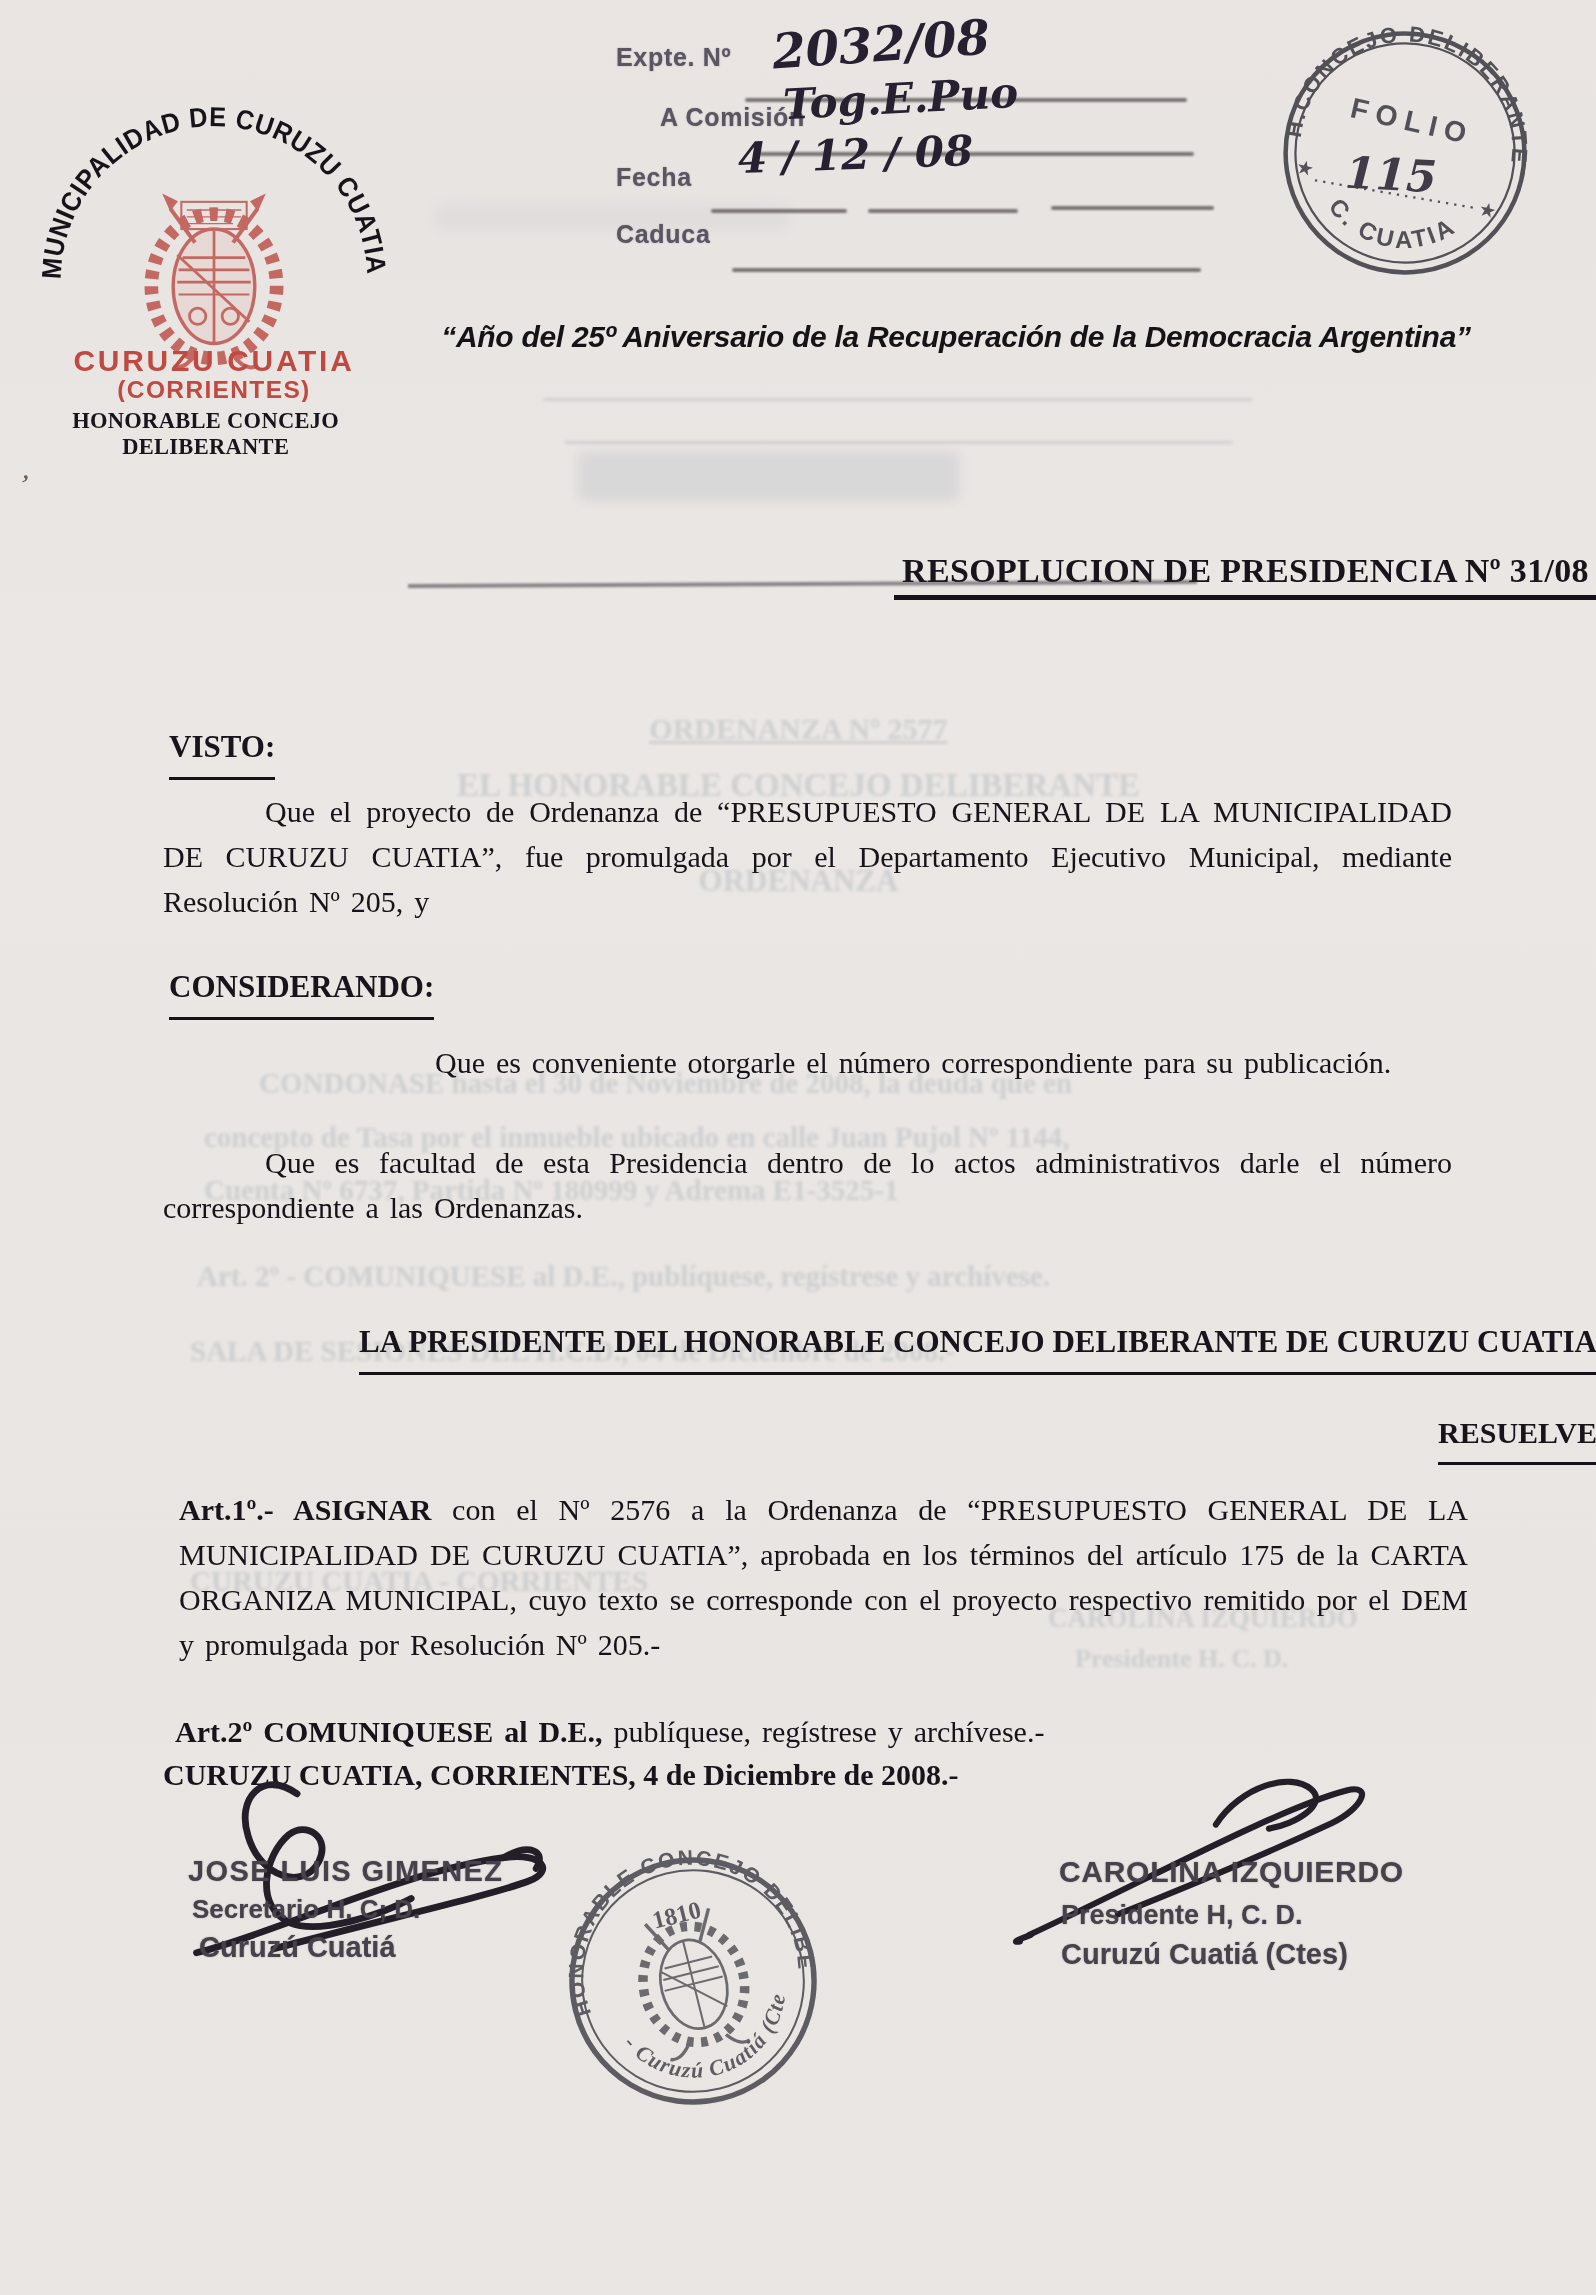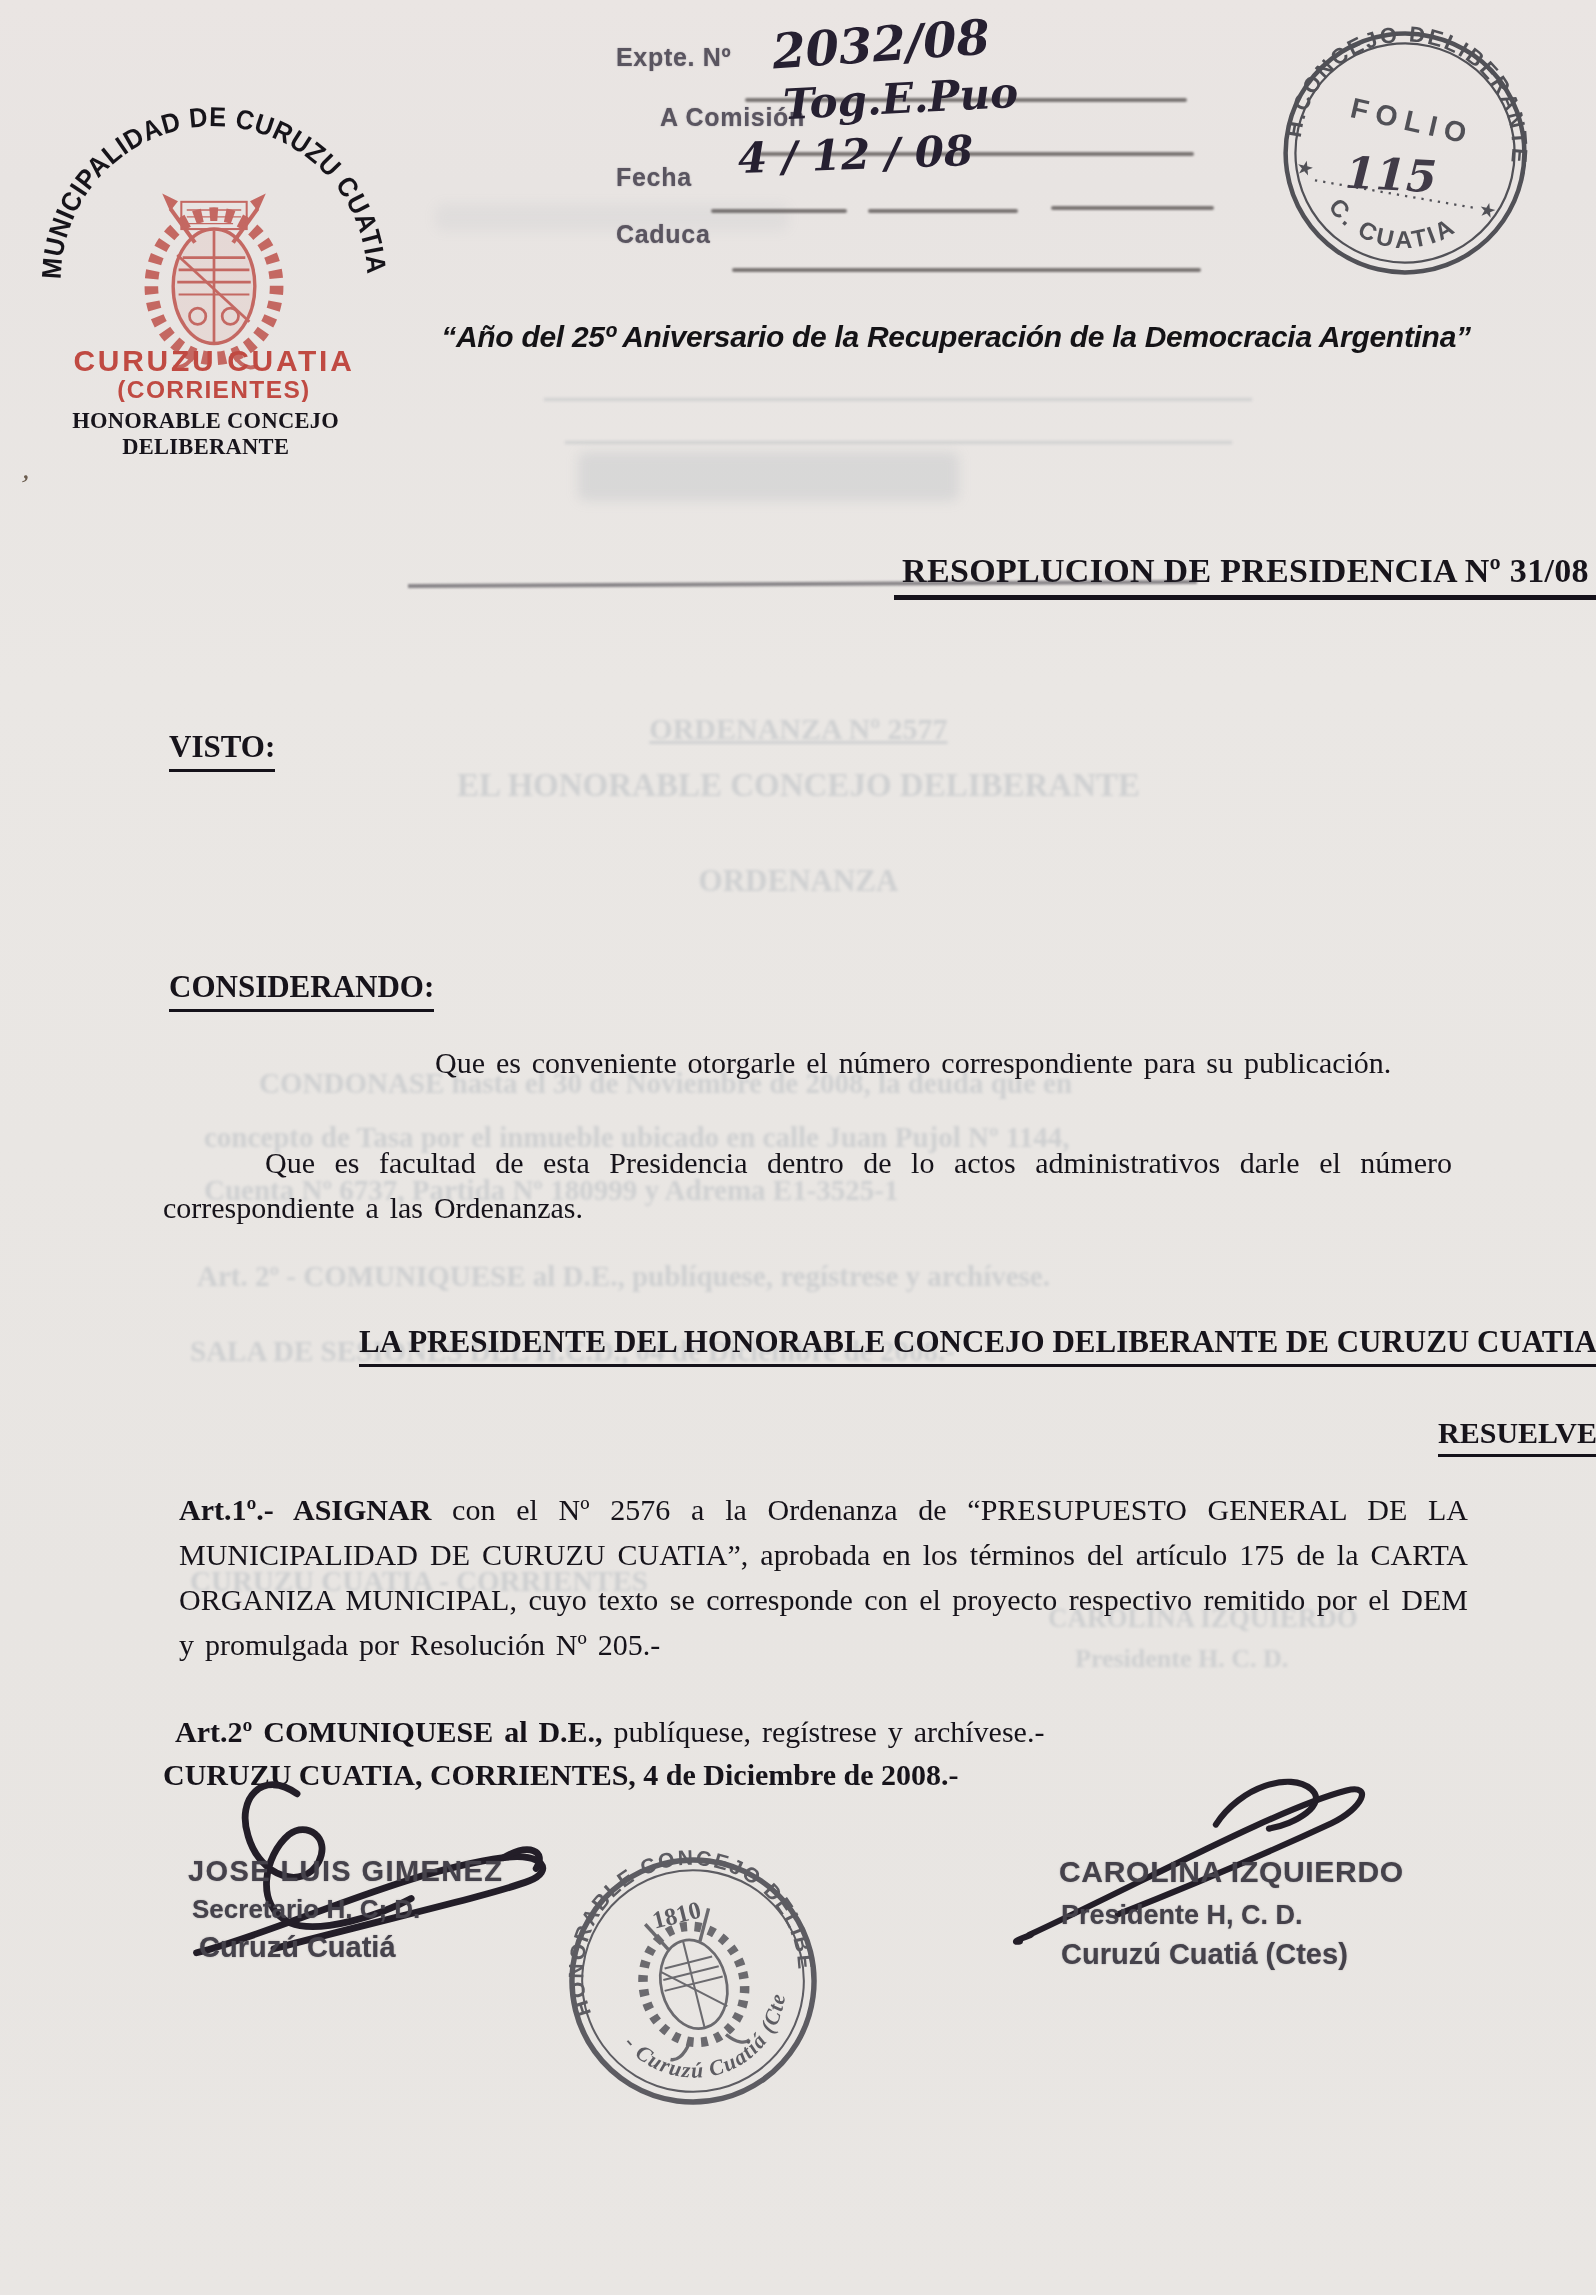--- a/index.html
+++ b/index.html
@@ -23,21 +23,21 @@
   
   .quote{
     font-family:"Liberation Sans",sans-serif;font-weight:700;font-style:italic;
     font-size:30px;color:#141316;letter-spacing:-0.3px;
   }
   .doc-title{
     display:inline-block;font-weight:700;font-size:34px;letter-spacing:0.3px;
     border-bottom:5.4px solid #15121a;padding:0 8.2px 5.4px 8.2px;
   }
   .title-strike{position:absolute;background:rgba(38,34,44,.5);filter:blur(1px);height:4.1px;}
-  .h-ul{display:inline-block;font-weight:700;font-size:31px;border-bottom:3.4px solid #15121a;padding-bottom:4px;}
+  .h-ul{display:inline-block;font-weight:700;font-size:31px;border-bottom:3.4px solid #15121a;padding-bottom:12px;}
   .body-p{
     position:absolute;font-size:30px;line-height:1.5;text-align:justify;
     color:#16131a;word-spacing:3.4px;
   }
   .bold{font-weight:700;}
   .date-line{font-weight:700;font-size:30px;}
   
   .ghost{position:absolute;color:#97a1ab;opacity:.32;filter:blur(1.7px);font-weight:700;white-space:nowrap;}
   .ghost-rule{position:absolute;background:rgba(145,155,165,.28);filter:blur(1.4px);}
   .ghost-blob{position:absolute;background:rgba(150,160,170,.20);filter:blur(6.1px);border-radius:8.2px;}
@@ -149,20 +149,21 @@
   <div class="abs quote" style="left:354px;top:320px;width:1204px;text-align:center;">“Año del 25º Aniversario de la Recuperación de la Democracia Argentina”</div>
 
   <div class="center" style="top:552px;">
     <span class="doc-title">RESOPLUCION DE PRESIDENCIA Nº 31/08</span>
   </div>
   <div class="title-strike" style="left:408px;top:582px;width:789px;transform:rotate(-.3deg);"></div>
 
   <div class="abs" style="left:169px;top:729px;">
     <span class="h-ul">VISTO:</span>
   </div>
+  <p class="body-p" style="left:163px;top:789px;width:1289px;text-indent:102px;margin:0;">Que el proyecto de Ordenanza de “PRESUPUESTO GENERAL DE LA MUNICIPALIDAD DE CURUZU CUATIA”, fue promulgada por el Departamento Ejecutivo Municipal, mediante Resolución Nº 205, y</p>
 
   <div class="abs" style="left:169px;top:969px;">
     <span class="h-ul">CONSIDERANDO:</span>
   </div>
   <p class="body-p" style="left:163px;top:1040px;width:1289px;text-indent:272px;margin:0;">Que es conveniente otorgarle el número correspondiente para su publicación.</p>
   <p class="body-p" style="left:163px;top:1140px;width:1289px;text-indent:102px;margin:0;">Que es facultad de esta Presidencia dentro de lo actos administrativos darle el número correspondiente a las Ordenanzas.</p>
 
   <div class="center" style="top:1324px;">
     <span class="h-ul" style="font-size:31px;">LA PRESIDENTE DEL HONORABLE CONCEJO DELIBERANTE DE CURUZU CUATIA</span>
   </div>

